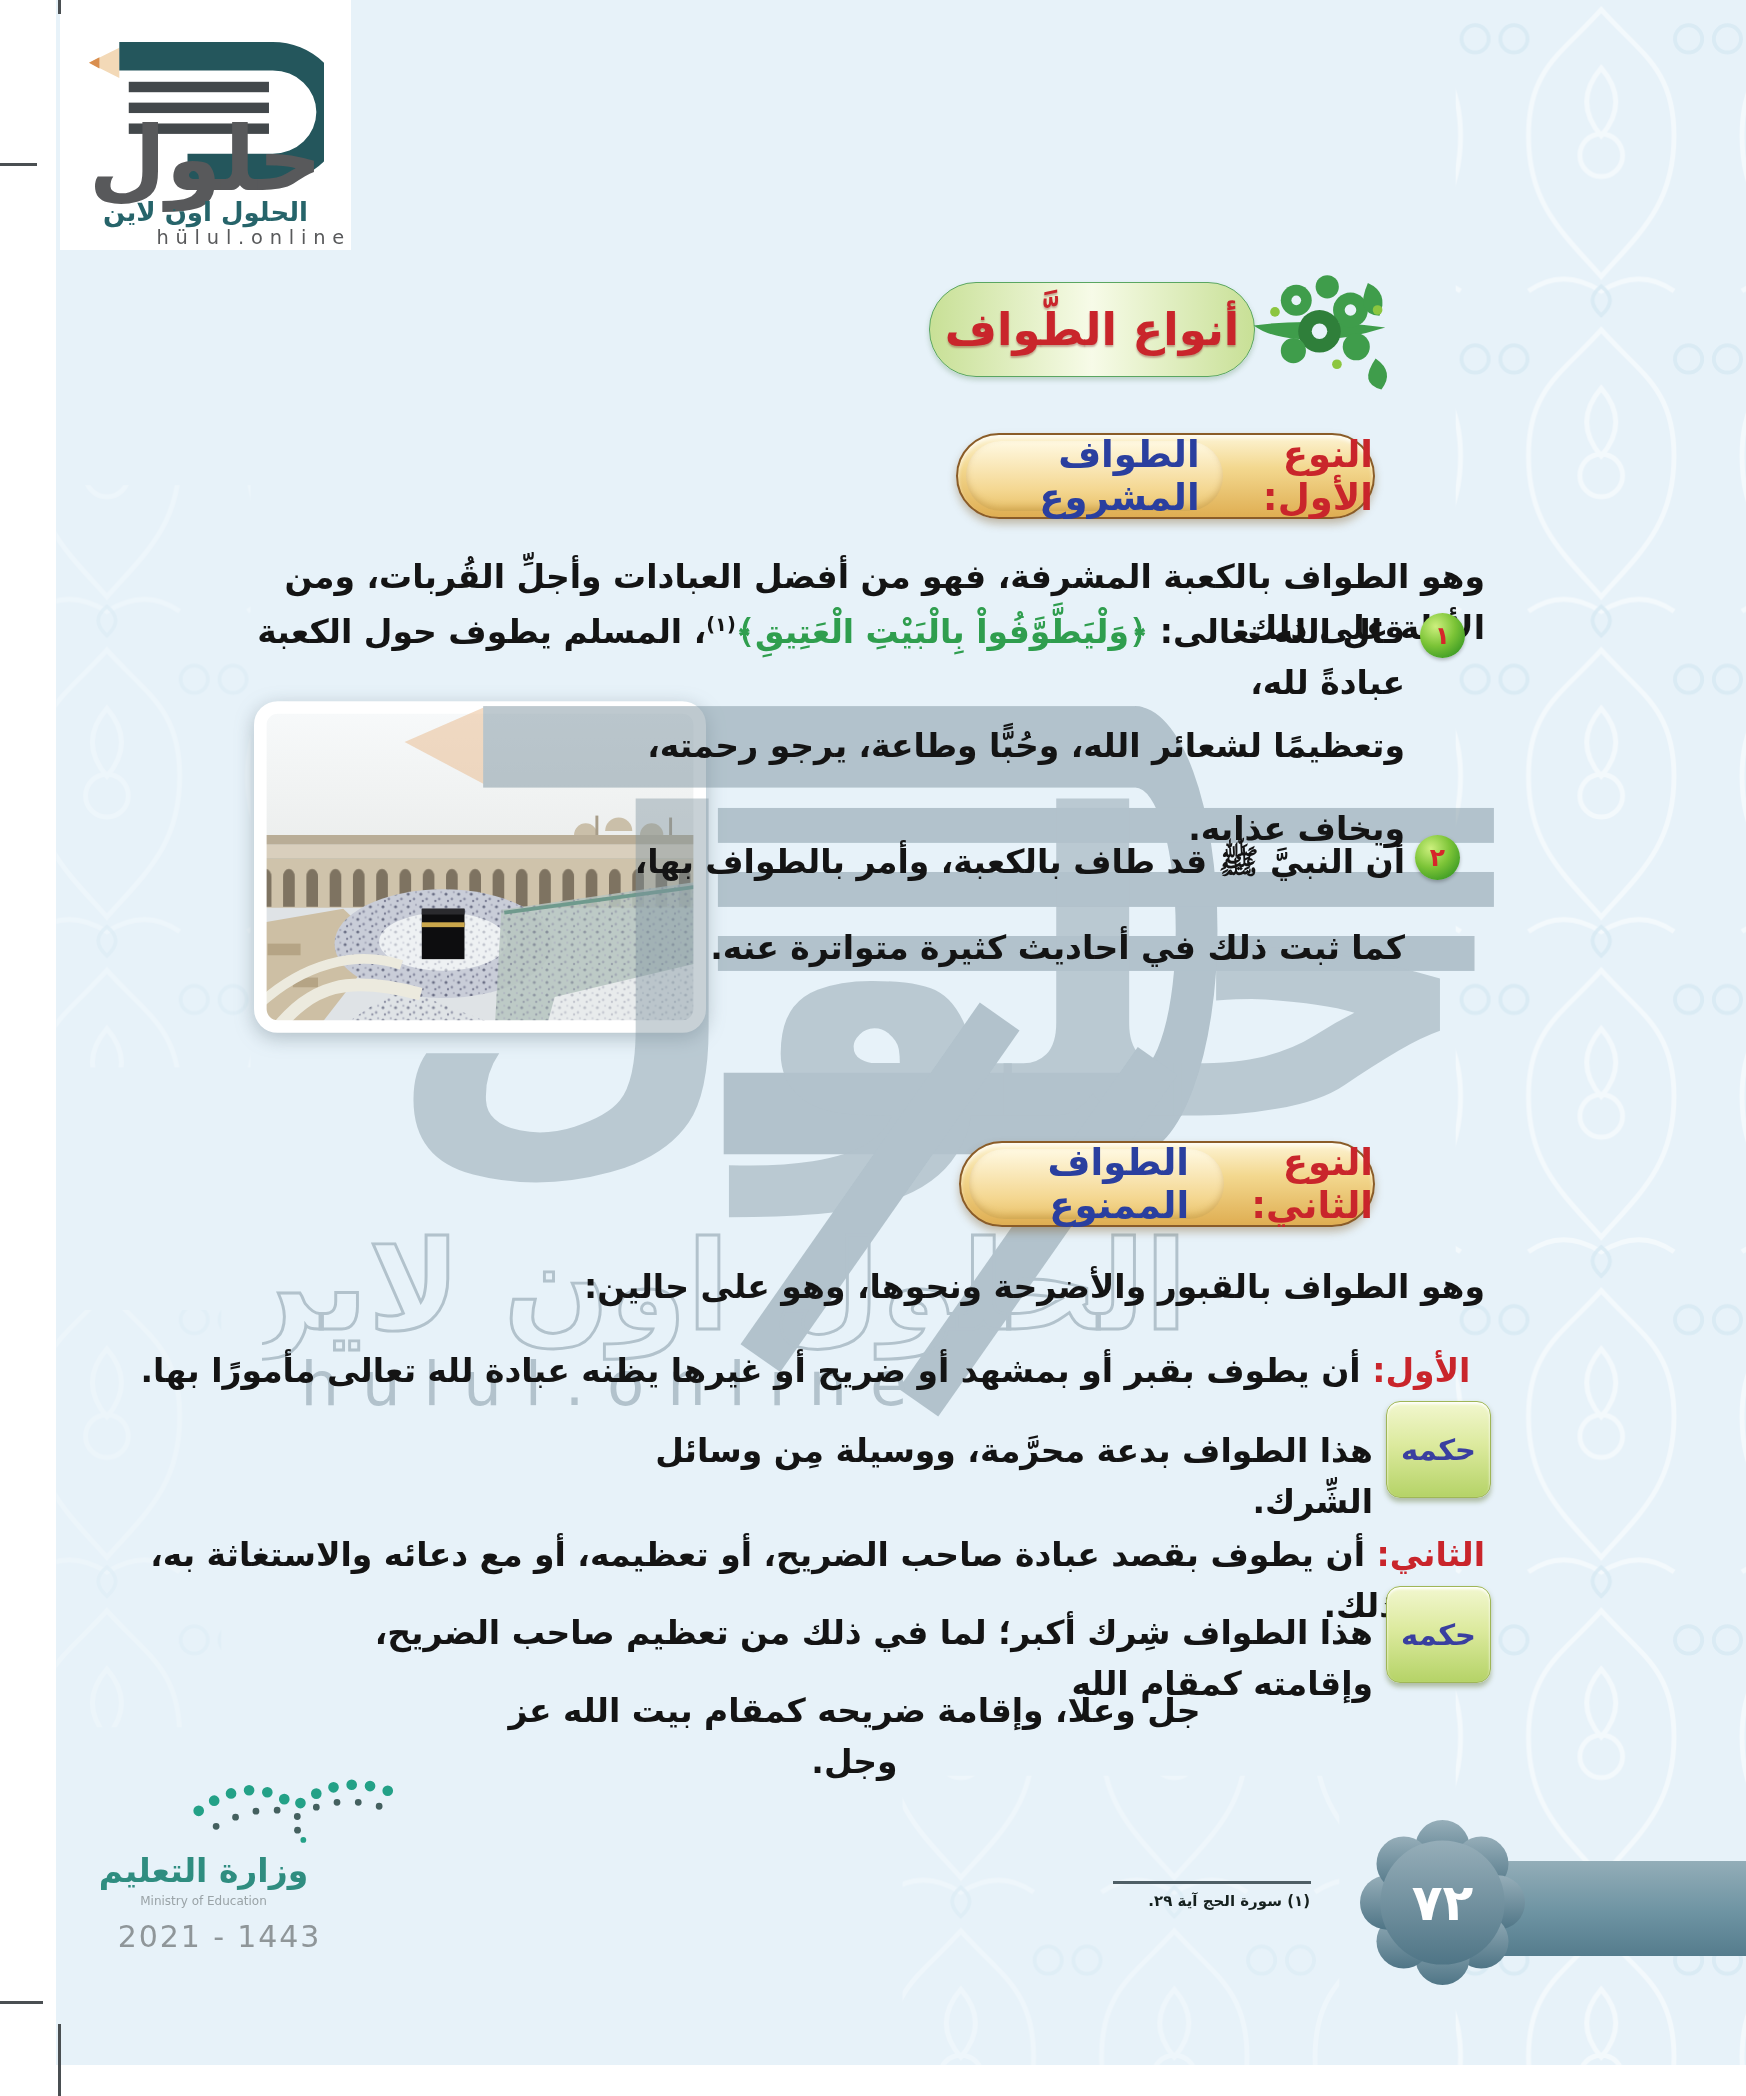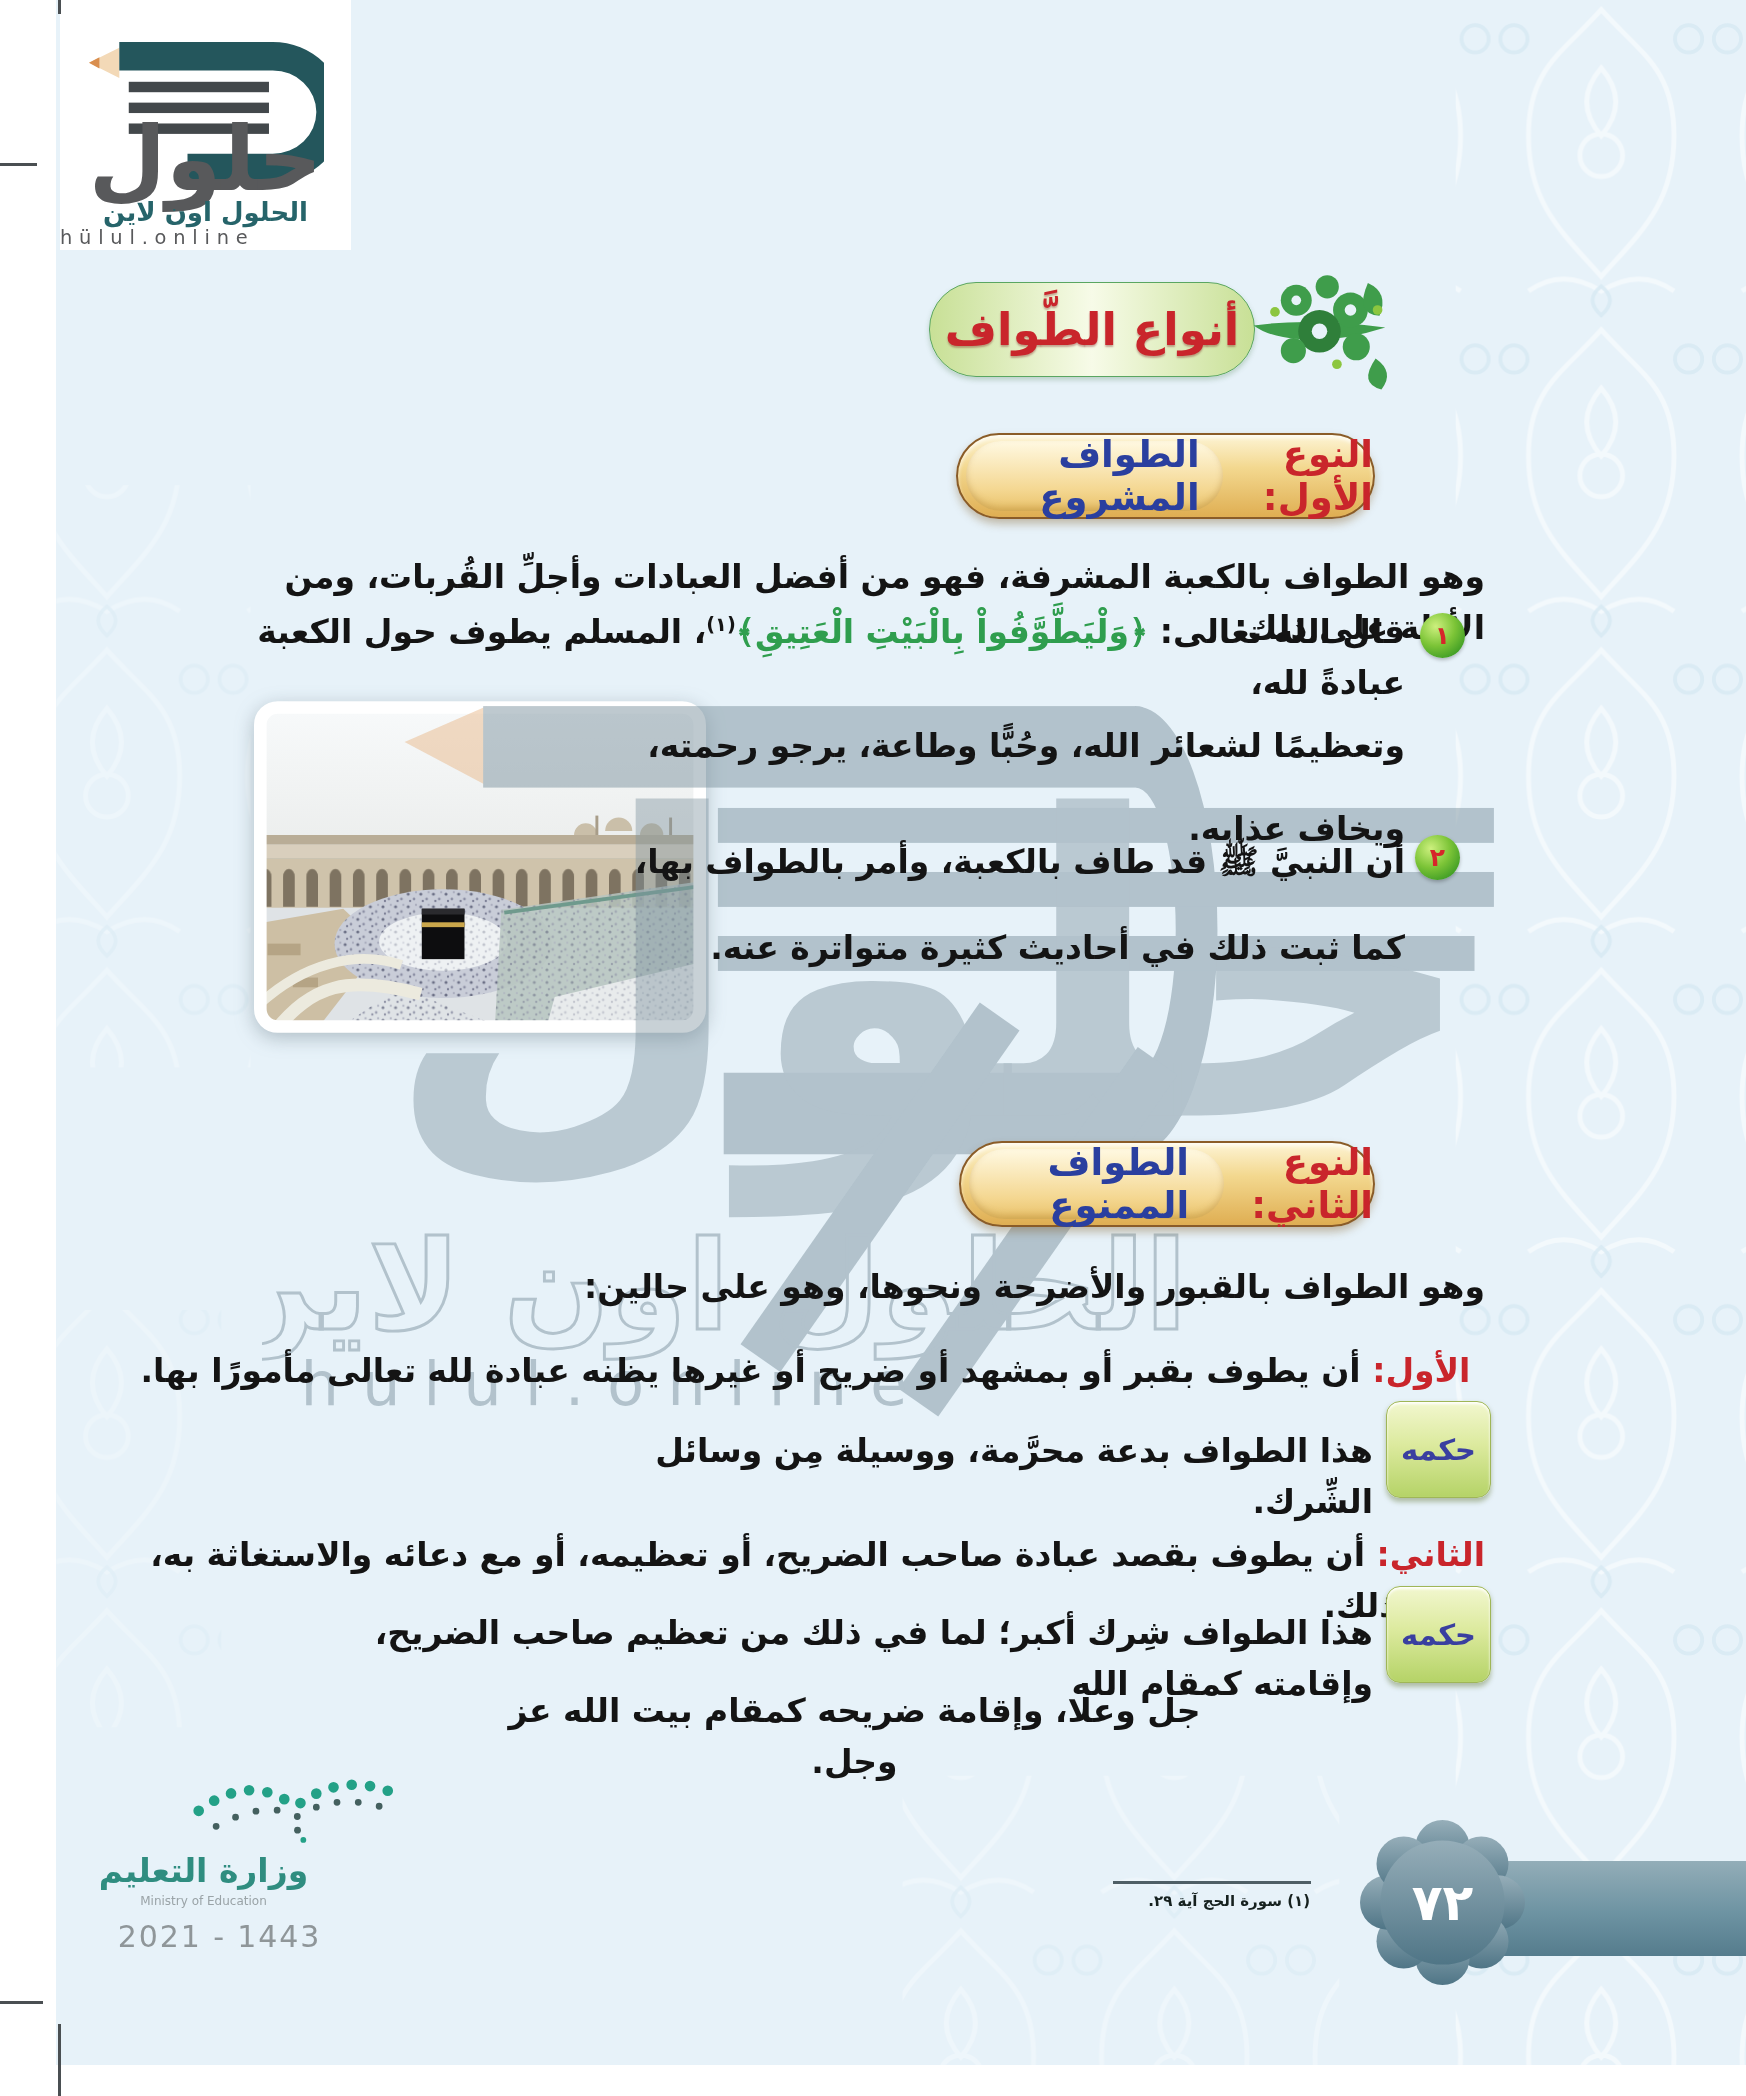--- a/index.html
+++ b/index.html
@@ -9,21 +9,21 @@
   .pattern-layer{position:absolute;left:0;top:0;width:1747px;height:2096px;z-index:1;pointer-events:none;}
   .crop{position:absolute;background:#4a4f52;z-index:6;}
 
   
   .logo{position:absolute;left:60px;top:0;width:291px;height:250px;background:#ffffff;z-index:5;}
   .logo svg{position:absolute;left:27px;top:5.8px;width:237px;height:180px;}
   .logo-word{position:absolute;left:0;top:115px;width:100%;text-align:center;font-size:89px;
              font-weight:bold;color:#58595b;direction:rtl;line-height:1;}
   .logo-tag{position:absolute;left:0;top:197px;width:100%;text-align:center;font-size:26px;
             font-weight:bold;color:#26646a;direction:rtl;}
-  .logo-domain{position:absolute;left:0;top:226px;width:100%;text-align:left;font-size:19.4px;
+  .logo-domain{position:absolute;left:0;top:226px;width:100%;text-align:right;font-size:19.4px;
                color:#58595b;letter-spacing:6.8px;}
 
   
   .title-banner{position:absolute;left:929px;top:282px;width:324px;height:93px;border-radius:47px;
     border:1.9px solid #5aa661;background:linear-gradient(90deg,#c8e096 0%,#f7fbe8 50%,#c8e096 100%);
     display:flex;align-items:center;justify-content:center;z-index:4;
     box-shadow:0 2.9px 5.8px rgba(60,110,60,.25);}
   .title-banner span{font-size:45px;font-weight:bold;color:#c9252b;direction:rtl;
     text-shadow:0 1.9px 1.9px rgba(120,20,20,.35);}
   .banner-ornament{position:absolute;left:1240px;top:250px;width:159px;height:151px;z-index:4;}

